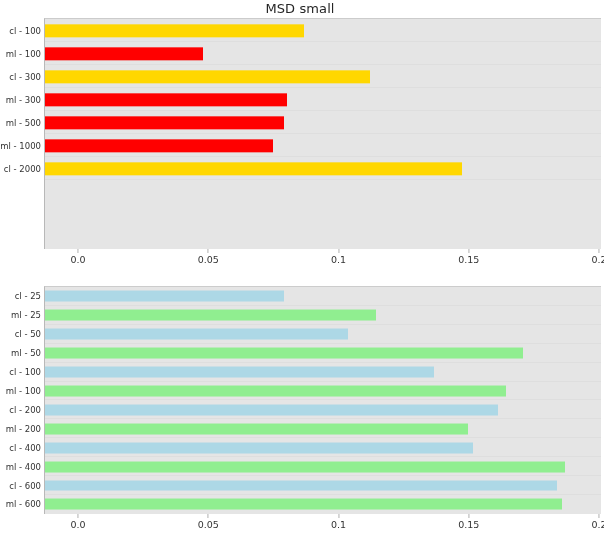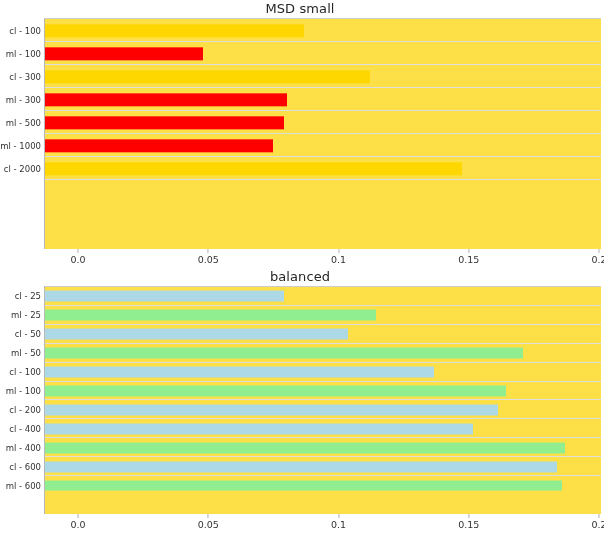--- a/index.html
+++ b/index.html
@@ -38,21 +38,21 @@
     font-weight: normal;
     letter-spacing: 0.1px;
   }
   #panel-top .panel-title { top: 1px; }
   #panel-bottom .panel-title { top: 1px; }
 
   .plot {
     position: absolute;
     left: 44px;
     right: 3px;
-    background: #fde047;
+    background: #e5e5e5;
     border-left: 1px solid #b8b8b8;
     border-top: 1px solid #cccccc;
     box-sizing: border-box;
     text-align: right;
   }
   #plot-top { top: 18px; height: 231px; }
   #plot-bottom { top: 18px; height: 228px; }
 
   .rows {
     position: absolute;
@@ -182,21 +182,20 @@
           <div class="ticklabel">0.15</div>
         </div>
         <div class="tick" style="left: 100%;">
           <div class="tickmark"></div>
           <div class="ticklabel">0.2</div>
         </div>
       </div>
   </div>
 
   <div class="panel" id="panel-bottom">
-    <div class="panel-title">balanced</div>
     <div class="plot" id="plot-bottom">
       <div class="rows" id="rows-bottom">
           <div class="row" style="height: 8.33333%;">
             <div class="gridline"></div>
             <span class="ylabel">cl - 25</span>
             <div class="bar" title="cl - 25: 0.086" style="width: 43%; background: rgb(173, 216, 230);"></div>
           </div>
           <div class="row" style="height: 8.33333%;">
             <div class="gridline"></div>
             <span class="ylabel">ml - 25</span>
@@ -219,20 +218,25 @@
           </div>
           <div class="row" style="height: 8.33333%;">
             <div class="gridline"></div>
             <span class="ylabel">ml - 100</span>
             <div class="bar" title="ml - 100: 0.166" style="width: 83%; background: rgb(144, 238, 144);"></div>
           </div>
           <div class="row" style="height: 8.33333%;">
             <div class="gridline"></div>
             <span class="ylabel">cl - 200</span>
             <div class="bar" title="cl - 200: 0.163" style="width: 81.5%; background: rgb(173, 216, 230);"></div>
+          </div>
+          <div class="row" style="height: 8.33333%;">
+            <div class="gridline"></div>
+            <span class="ylabel">ml - 200</span>
+            <div class="bar" title="ml - 200: 0.152" style="width: 76%; background: rgb(144, 238, 144);"></div>
           </div>
           <div class="row" style="height: 8.33333%;">
             <div class="gridline"></div>
             <span class="ylabel">cl - 400</span>
             <div class="bar" title="cl - 400: 0.154" style="width: 77%; background: rgb(173, 216, 230);"></div>
           </div>
           <div class="row" style="height: 8.33333%;">
             <div class="gridline"></div>
             <span class="ylabel">ml - 400</span>
             <div class="bar" title="ml - 400: 0.187" style="width: 93.5%; background: rgb(144, 238, 144);"></div>

